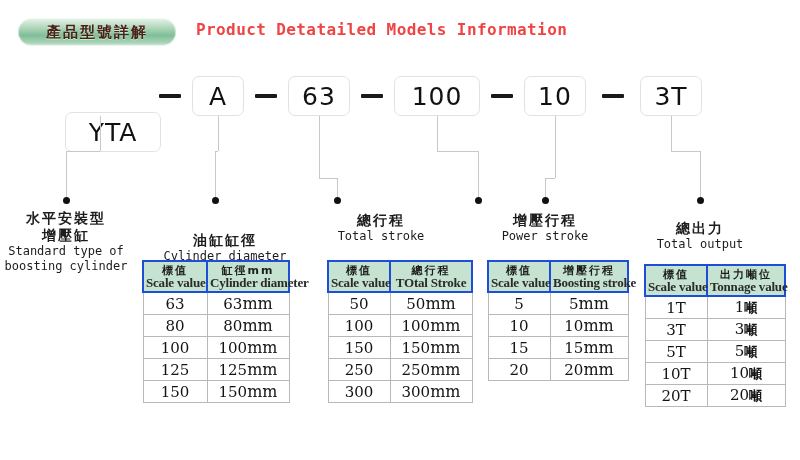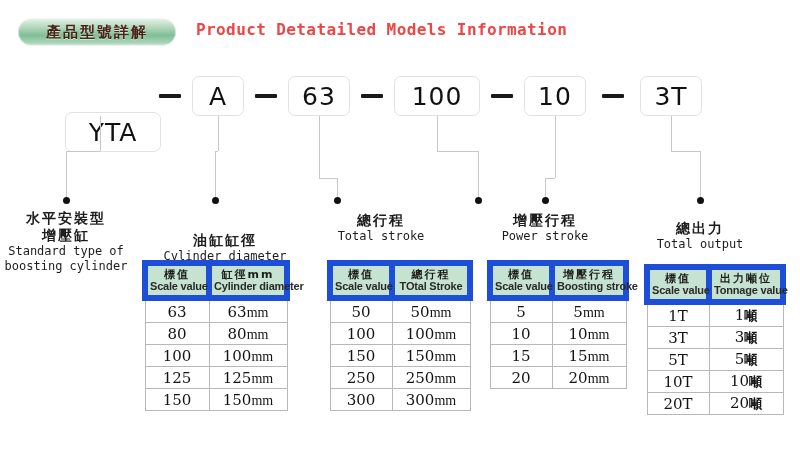--- a/index.html
+++ b/index.html
@@ -87,51 +87,51 @@
 
   
   table.spec{
     position:absolute;
     border-collapse:collapse;
     background:#fff;
     table-layout:fixed;
   }
   table.spec th{
     background:#c5e3d0;
-    border:6px solid #1d4ed8;
+    border:2px solid #1d4ed8;
     padding:2px 2px 3px;
     text-align:center;
     vertical-align:middle;
     margin-left:31px;
   }
   table.spec th .zh{
     display:block;
     font-family:"DejaVu Sans",sans-serif;
     font-size:11px;font-weight:bold;color:#1d1d1d;
     letter-spacing:2px;line-height:13px;
     white-space:nowrap;
   }
   table.spec th .en{
     display:block;
-    font-family:Liberation Sans, sans-serif;
-    font-size:11px;color:#2a2a2a;
+    font-family:Liberation Serif, serif;
+    font-size:13px;color:#2a2a2a;
     line-height:11px;letter-spacing:-.2px;
     white-space:nowrap;
   }
   table.spec td{
     border:1px solid #b8b8b8;
     height:21px;
     text-align:center;
     font-family:"DejaVu Serif",serif;
     font-size:15px;
     color:#141414;
     padding:0 2px;
     white-space:nowrap;
   }
-  table.spec td .u{font-size:14px;font-family:Liberation Serif, serif;}
+  table.spec td .u{font-size:16px;}
   table.spec td .zhu{font-family:"DejaVu Sans",sans-serif;font-size:13px;font-weight:bold;}
 </style>
 </head>
 <body>
 
 <div id="stage">
 
   <div class="badge">
     <span>產品型號詳解</span>
   </div>

